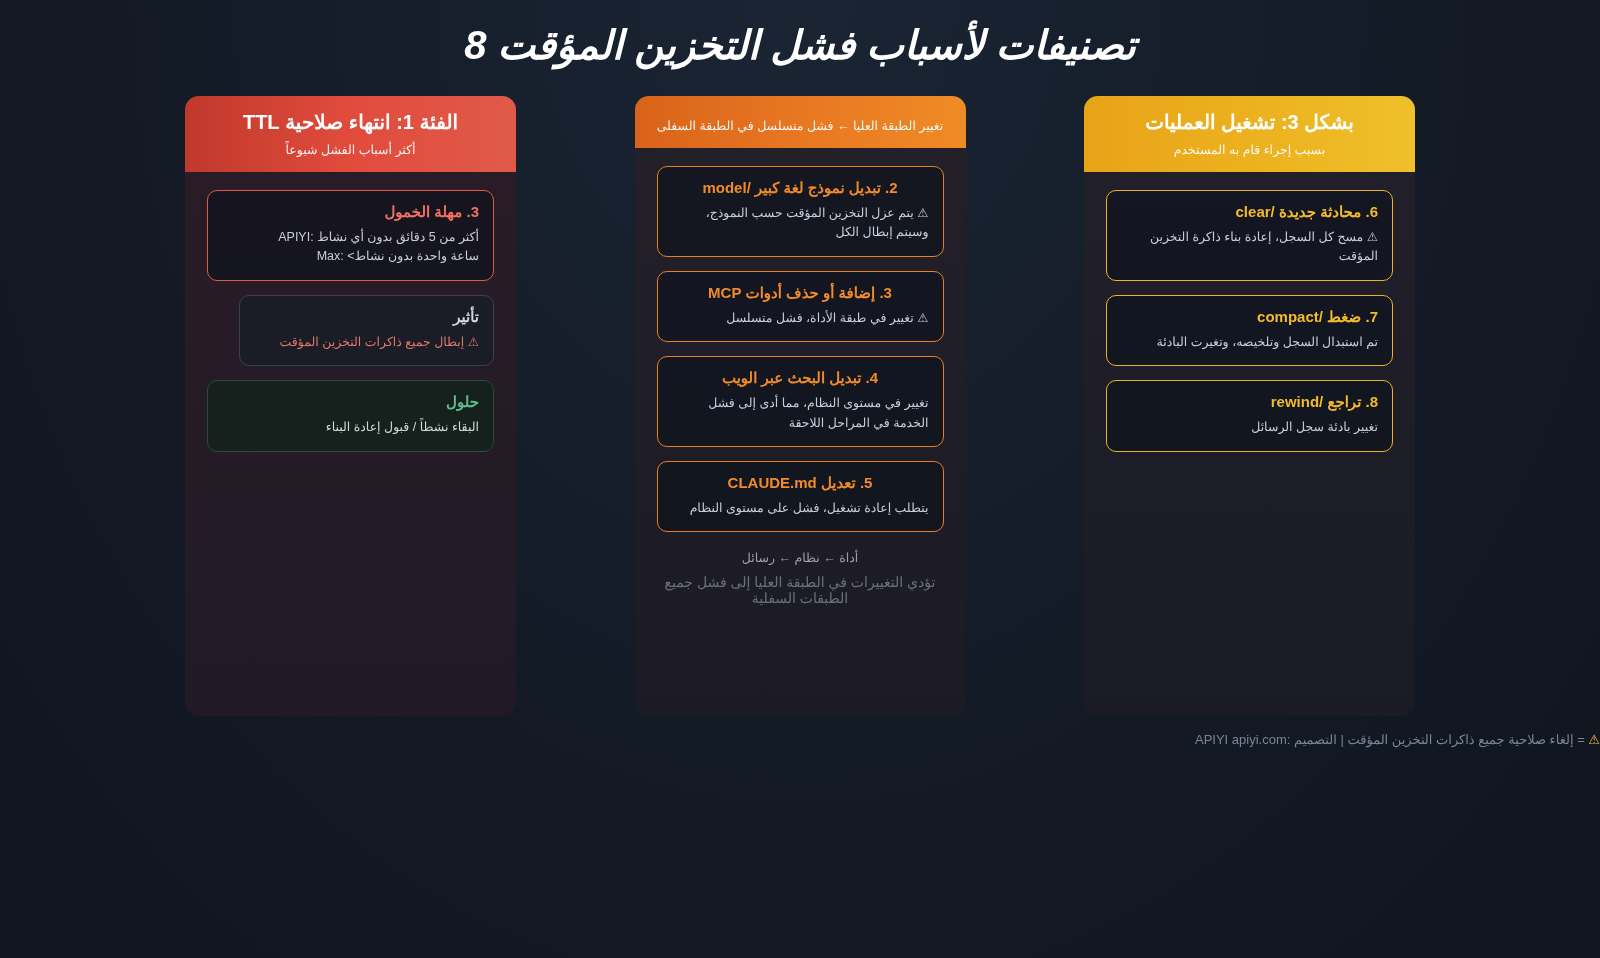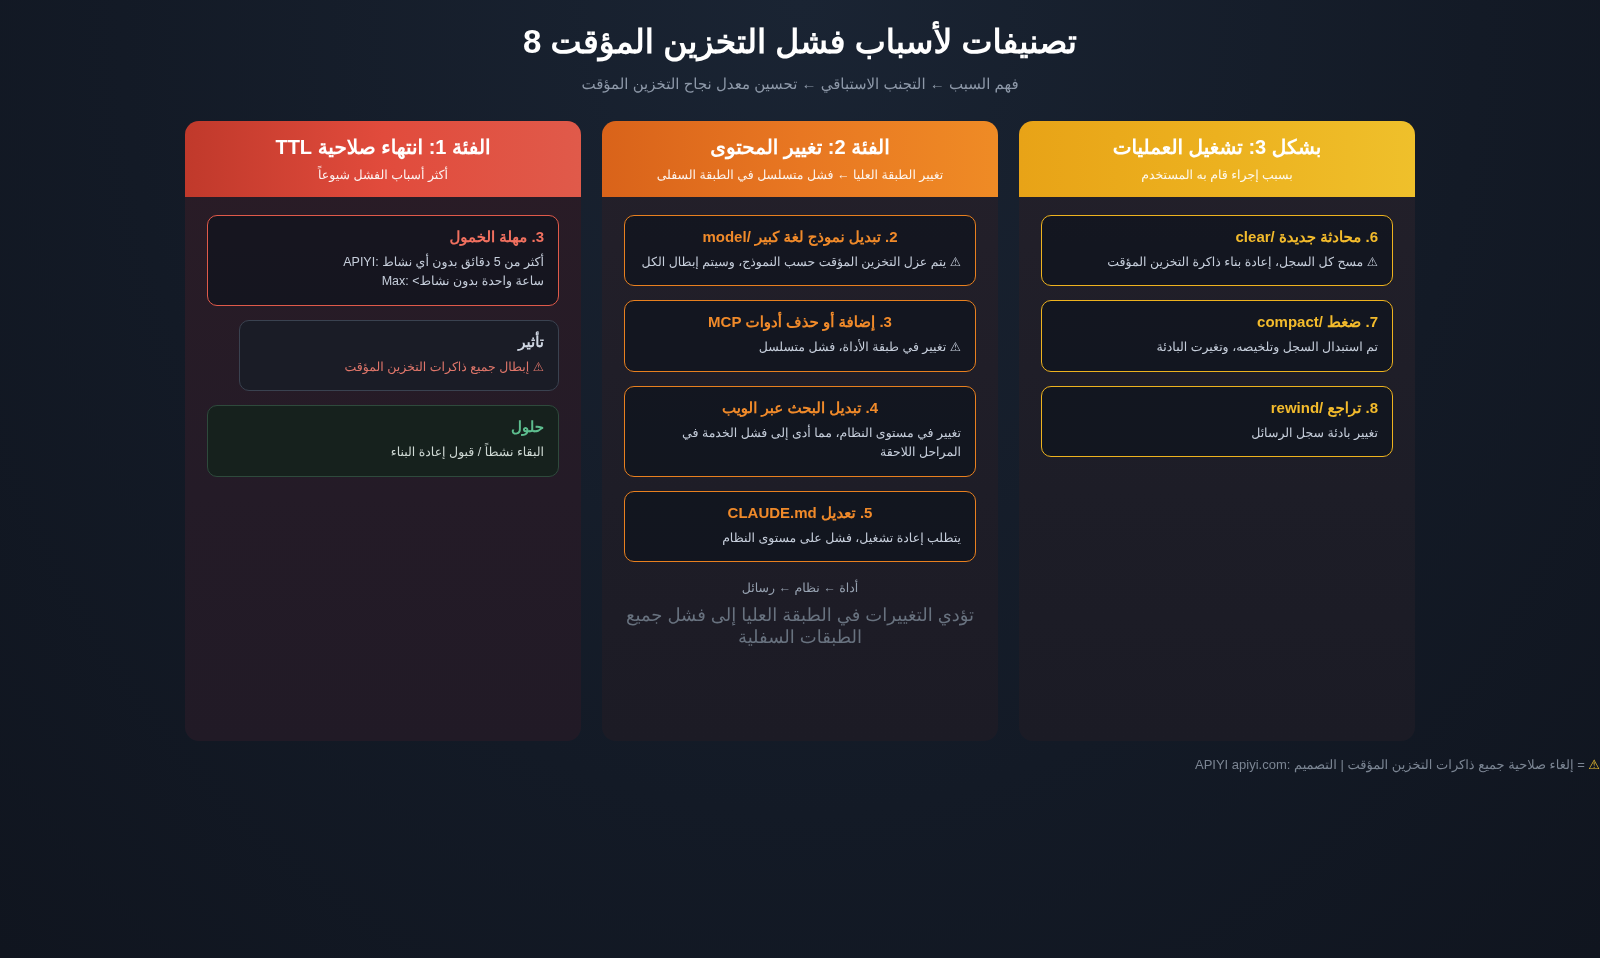--- a/index.html
+++ b/index.html
@@ -10,38 +10,39 @@
     overflow: hidden;
   }
   body {
     background: radial-gradient(ellipse at 50% 0%, #1a2433 0%, #131a26 60%, #10151f 100%);
   }
   .page { width: 1600px; height: 958px; position: relative; }
 
   
   .header { padding-top: 22px; text-align: center; }
   .title {
-    font-size: 33px; font-weight: bold; color: #ffffff;
+    font-size: 40px; font-weight: bold; color: #ffffff;
     letter-spacing: 0px;
+    font-style: italic;
   }
   .subtitle {
     margin-top: 14px; font-size: 15px; color: #8d98a8;
   }
 
   
   .columns {
     margin: 28px auto 0;
     width: 1230px;
     display: flex;
     flex-direction: row-reverse;
     justify-content: space-between;
     align-items: flex-start;
   }
   .col {
-    width: 396px;
+    width: 331px;
     border-radius: 14px;
     overflow: hidden;
     display: flex; flex-direction: column;
   }
   .col-body {
     padding: 18px 22px 26px;
     flex: 1;
   }
   .col1 { background: linear-gradient(180deg,#2a1c26 0%, #241b27 60%, #211a26 100%); min-height: 620px;}
   .col2 { background: linear-gradient(180deg,#24202a 0%,#1e1d27 60%,#1c1b25 100%); min-height: 620px;}
@@ -90,38 +91,37 @@
 
   .card .cd.two-line { white-space: pre-line; }
 
   
   .flow-note {
     margin-top: 18px; text-align: center;
     font-size: 12.5px; color: #96a1b0;
   }
   .flow-note2 {
     margin-top: 9px; text-align: center;
-    font-size: 18px; color: #68727f;
+    font-size: 14px; color: #68727f;
   }
 
   
   .footer {
     margin-top: 16px; text-align: right;
     font-size: 13px; color: #7b8593;
   }
   .footer .warn { color: #f0c330; }
 </style>
 </head>
 <body>
 
 <div class="page">
 
   <div class="header">
     <div class="title">تصنيفات لأسباب فشل التخزين المؤقت 8</div>
-    <div class="subtitle">فهم السبب ← التجنب الاستباقي ← تحسين معدل نجاح التخزين المؤقت</div>
   </div>
 
   <div class="columns">
 
     <div class="col col1">
       <div class="col-head head1">
         <div class="h">الفئة 1: انتهاء صلاحية TTL</div>
         <div class="sub">أكثر أسباب الفشل شيوعاً</div>
       </div>
       <div class="col-body">
@@ -136,21 +136,20 @@
         </div>
         <div class="card c-green">
           <div class="ct">حلول</div>
           <div class="cd">البقاء نشطاً / قبول إعادة البناء</div>
         </div>
       </div>
     </div>
 
     <div class="col col2">
       <div class="col-head head2">
-        <div class="h">الفئة 2: تغيير المحتوى</div>
         <div class="sub">تغيير الطبقة العليا ← فشل متسلسل في الطبقة السفلى</div>
       </div>
       <div class="col-body">
         <div class="card c-orange">
           <div class="ct">2. تبديل نموذج لغة كبير /model</div>
           <div class="cd">⚠ يتم عزل التخزين المؤقت حسب النموذج، وسيتم إبطال الكل</div>
         </div>
         <div class="card c-orange">
           <div class="ct">3. إضافة أو حذف أدوات MCP</div>
           <div class="cd">⚠ تغيير في طبقة الأداة، فشل متسلسل</div>

